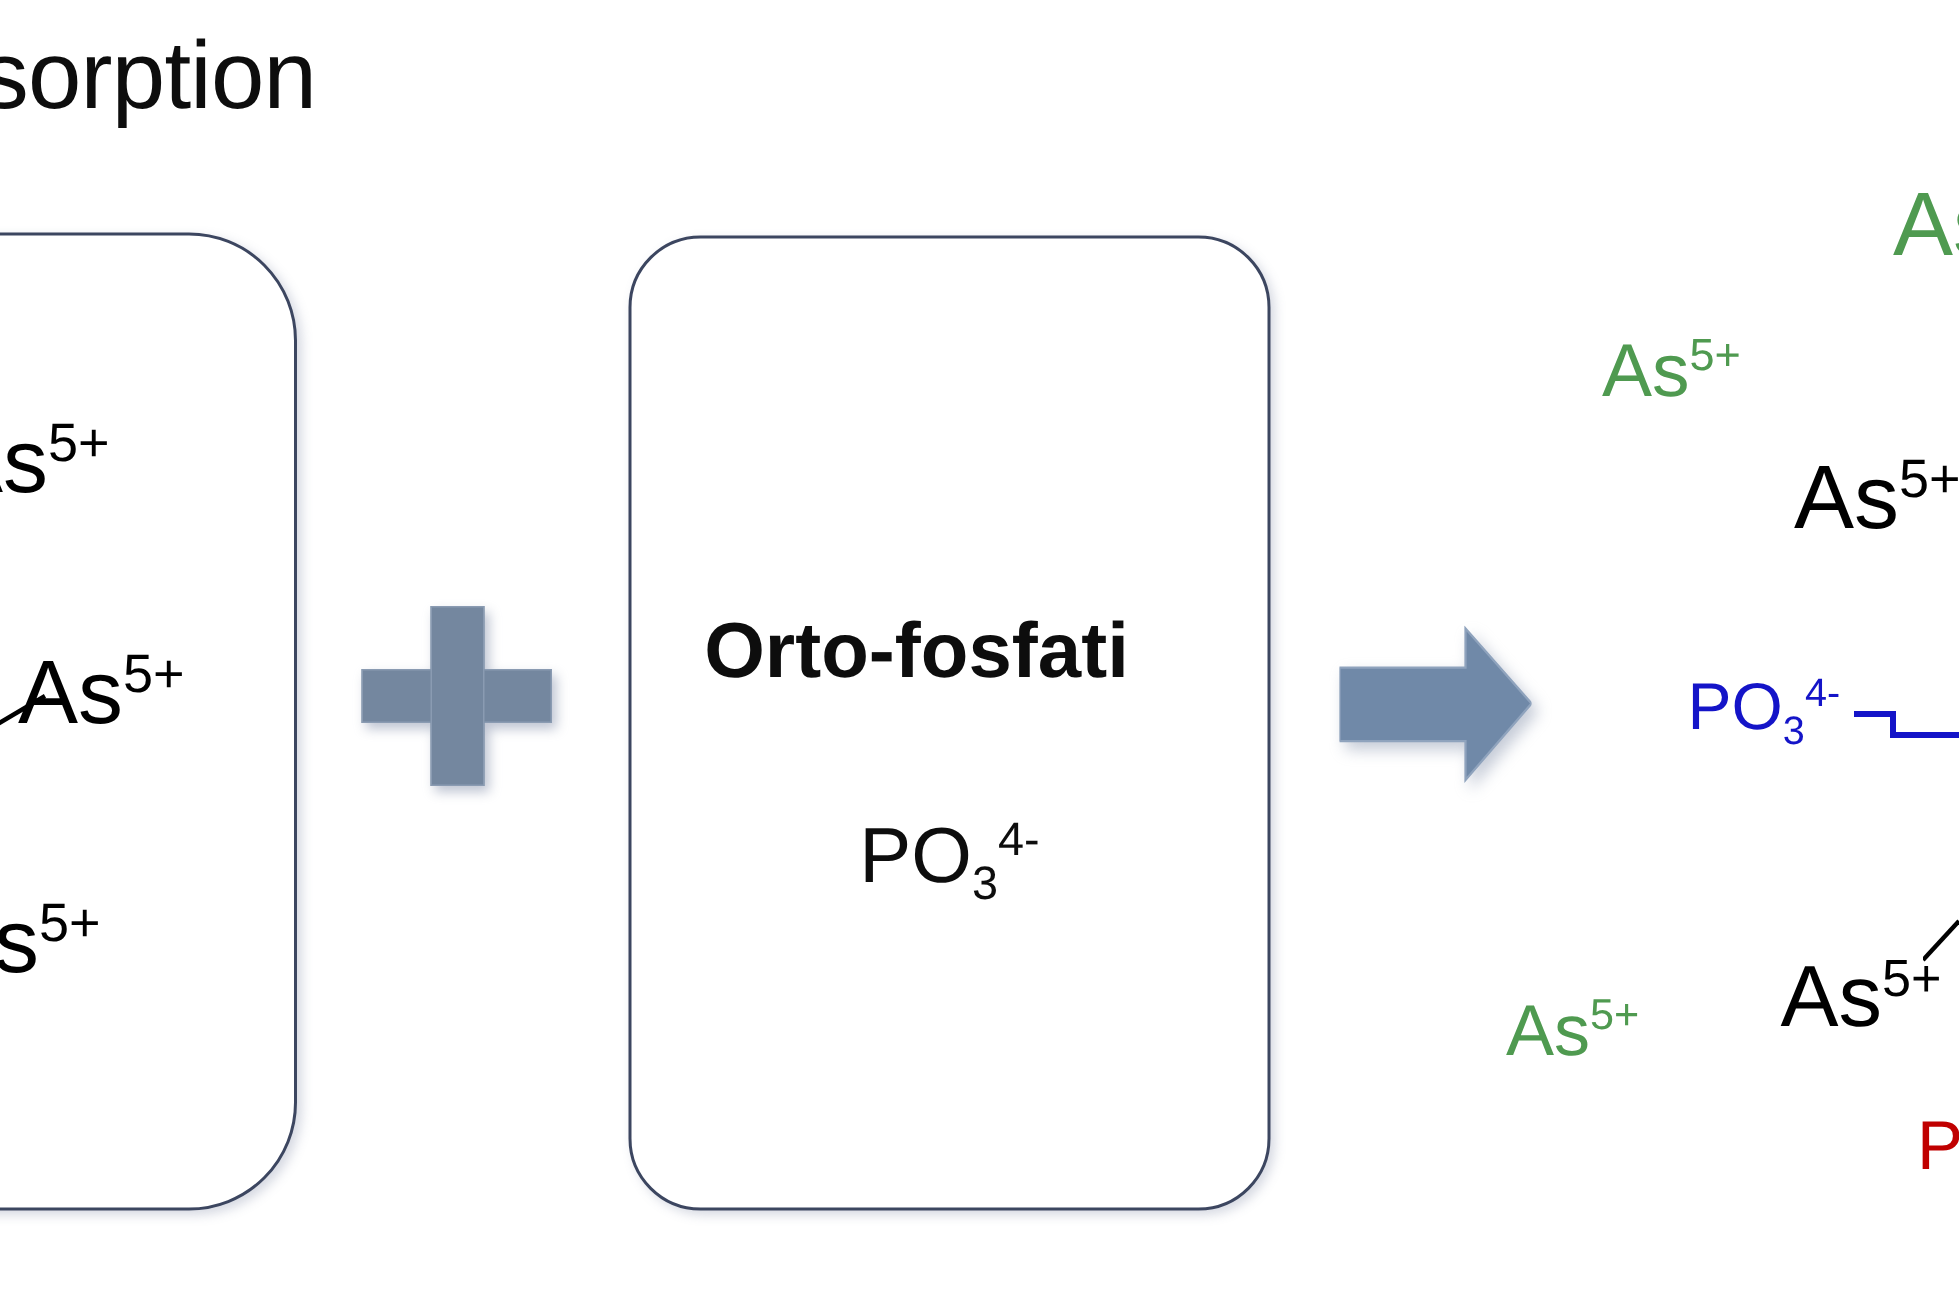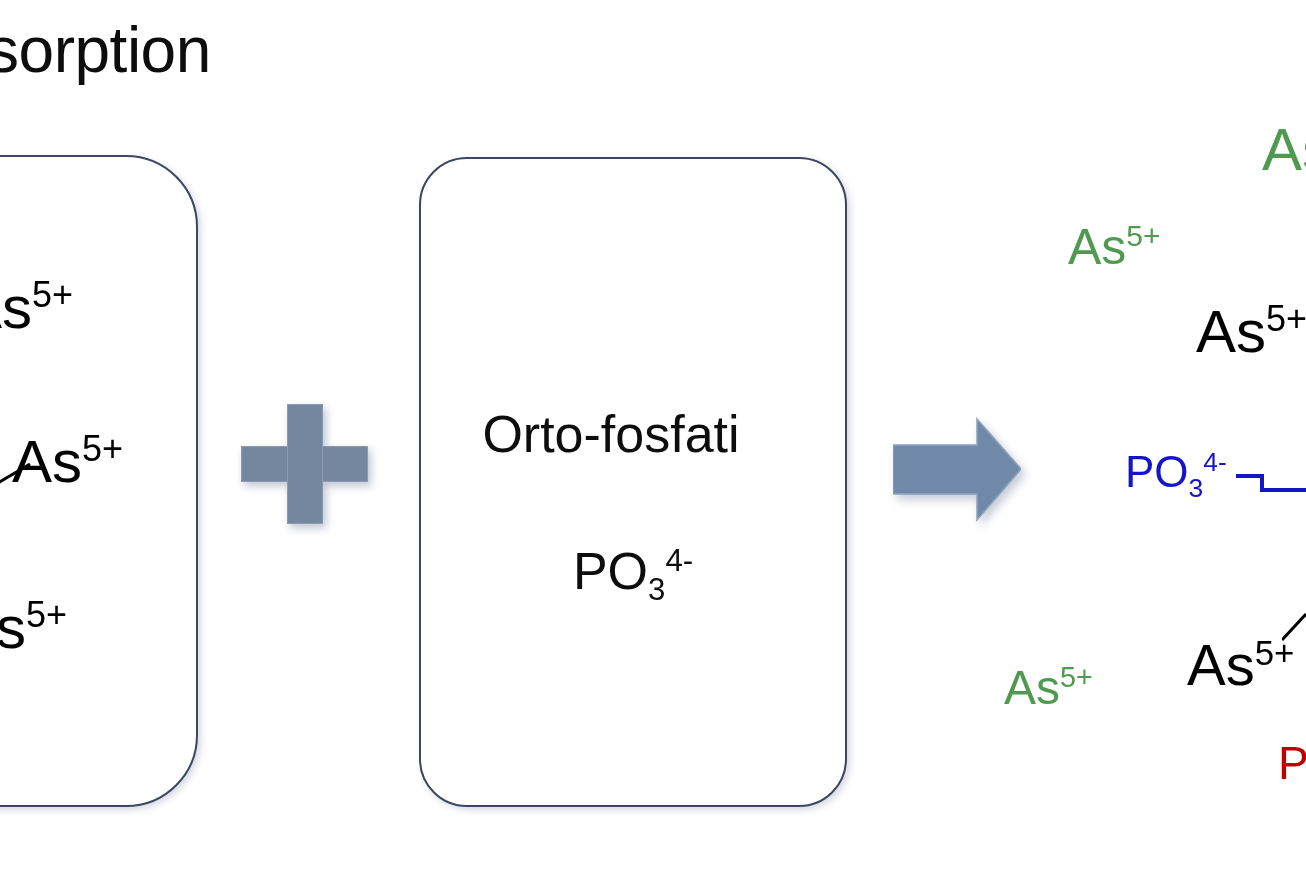--- a/index.html
+++ b/index.html
@@ -86,20 +86,21 @@
   }
 
   
   #orto-label {
     left: 419px;
     top: 404px;
     width: 384px;
     text-align: center;
     font-size: 52px;
     color: #0d0d0d;
+    font-weight: bold;
   }
   #po3-label {
     left: 419px;
     top: 545px;
     width: 428px;
     text-align: center;
     font-size: 52px;
     color: #0d0d0d;
   }
 

